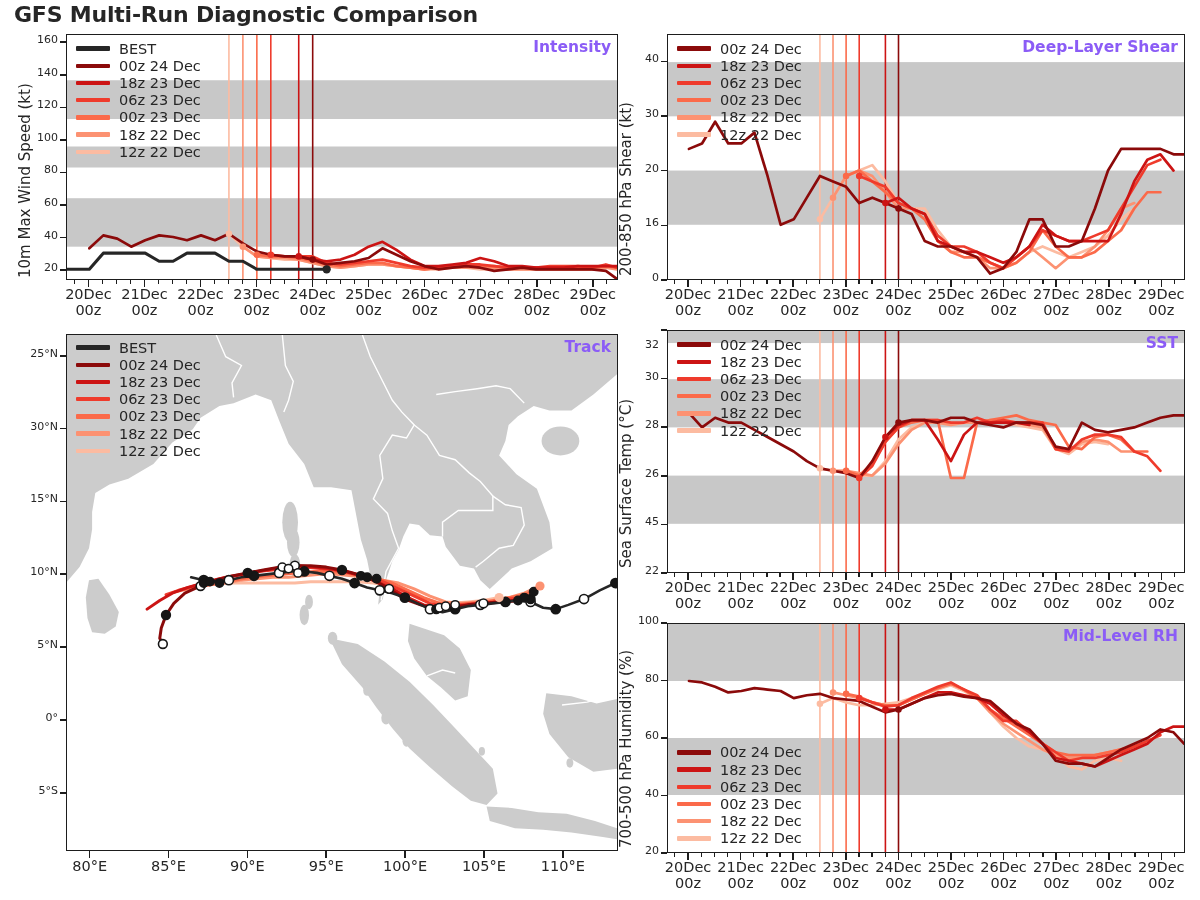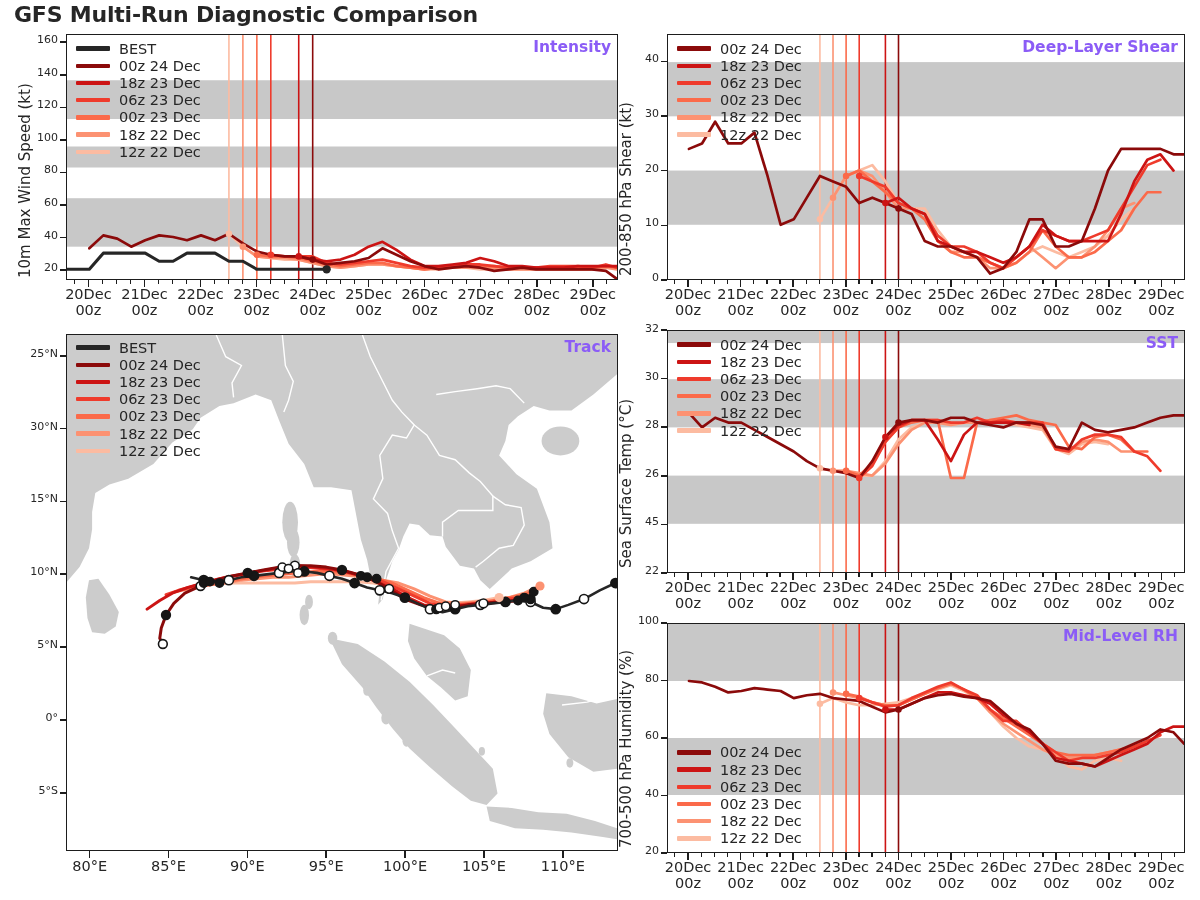--- a/index.html
+++ b/index.html
@@ -209,21 +209,21 @@
         <div class="row">
           <span class="sw" style="background: rgb(252, 187, 161);"></span>
           <span class="lb">12z 22 Dec</span>
         </div>
       </div>
   </div>
   <div class="ylab" style="left:617px;top:276px;font-size:15px;">200-850 hPa Shear (kt)</div>
   <div id="yt-shear">
       <div class="ytick" style="left: 611px; top: 271px; width: 48px;">0</div>
       <div style="position: absolute; background: rgb(29, 29, 29); height: 1.6px; width: 6px; left: 661px; top: 279.2px;"></div>
-      <div class="ytick" style="left: 611px; top: 216.333px; width: 48px;">10</div>
+      <div class="ytick" style="left: 611px; top: 216.333px; width: 48px;">16</div>
       <div style="position: absolute; background: rgb(29, 29, 29); height: 1.6px; width: 6px; left: 661px; top: 224.533px;"></div>
       <div class="ytick" style="left: 611px; top: 161.667px; width: 48px;">20</div>
       <div style="position: absolute; background: rgb(29, 29, 29); height: 1.6px; width: 6px; left: 661px; top: 169.867px;"></div>
       <div class="ytick" style="left: 611px; top: 107px; width: 48px;">30</div>
       <div style="position: absolute; background: rgb(29, 29, 29); height: 1.6px; width: 6px; left: 661px; top: 115.2px;"></div>
       <div class="ytick" style="left: 611px; top: 52.3333px; width: 48px;">40</div>
       <div style="position: absolute; background: rgb(29, 29, 29); height: 1.6px; width: 6px; left: 661px; top: 60.5333px;"></div>
     </div>
   <div id="xt-shear">
       <div class="xtick" style="left: 652.036px; top: 286px; width: 72px;"><span>20Dec</span><br><span>00z</span></div>
@@ -336,21 +336,21 @@
       <div class="ytick" style="left: 611px; top: 564px; width: 48px;">22</div>
       <div style="position: absolute; background: rgb(29, 29, 29); height: 1.6px; width: 6px; left: 661px; top: 572.2px;"></div>
       <div class="ytick" style="left: 611px; top: 515.4px; width: 48px;">45</div>
       <div style="position: absolute; background: rgb(29, 29, 29); height: 1.6px; width: 6px; left: 661px; top: 523.6px;"></div>
       <div class="ytick" style="left: 611px; top: 466.8px; width: 48px;">26</div>
       <div style="position: absolute; background: rgb(29, 29, 29); height: 1.6px; width: 6px; left: 661px; top: 475px;"></div>
       <div class="ytick" style="left: 611px; top: 418.2px; width: 48px;">28</div>
       <div style="position: absolute; background: rgb(29, 29, 29); height: 1.6px; width: 6px; left: 661px; top: 426.4px;"></div>
       <div class="ytick" style="left: 611px; top: 369.6px; width: 48px;">30</div>
       <div style="position: absolute; background: rgb(29, 29, 29); height: 1.6px; width: 6px; left: 661px; top: 377.8px;"></div>
-      <div class="ytick" style="left: 611px; top: 322px; width: 48px;">32</div>
+      <div class="ytick" style="left: 611px; top: 338px; width: 48px;">32</div>
       <div style="position: absolute; background: rgb(29, 29, 29); height: 1.6px; width: 6px; left: 661px; top: 329.2px;"></div>
     </div>
   <div id="xt-sst">
       <div class="xtick" style="left: 652.036px; top: 579px; width: 72px;"><span>20Dec</span><br><span>00z</span></div>
       <div style="position: absolute; background: rgb(29, 29, 29); width: 1.6px; height: 7px; left: 687.236px; top: 573px;"></div>
       <div class="xtick" style="left: 704.624px; top: 579px; width: 72px;"><span>21Dec</span><br><span>00z</span></div>
       <div style="position: absolute; background: rgb(29, 29, 29); width: 1.6px; height: 7px; left: 739.824px; top: 573px;"></div>
       <div class="xtick" style="left: 757.213px; top: 579px; width: 72px;"><span>22Dec</span><br><span>00z</span></div>
       <div style="position: absolute; background: rgb(29, 29, 29); width: 1.6px; height: 7px; left: 792.413px; top: 573px;"></div>
       <div class="xtick" style="left: 809.802px; top: 579px; width: 72px;"><span>23Dec</span><br><span>00z</span></div>

